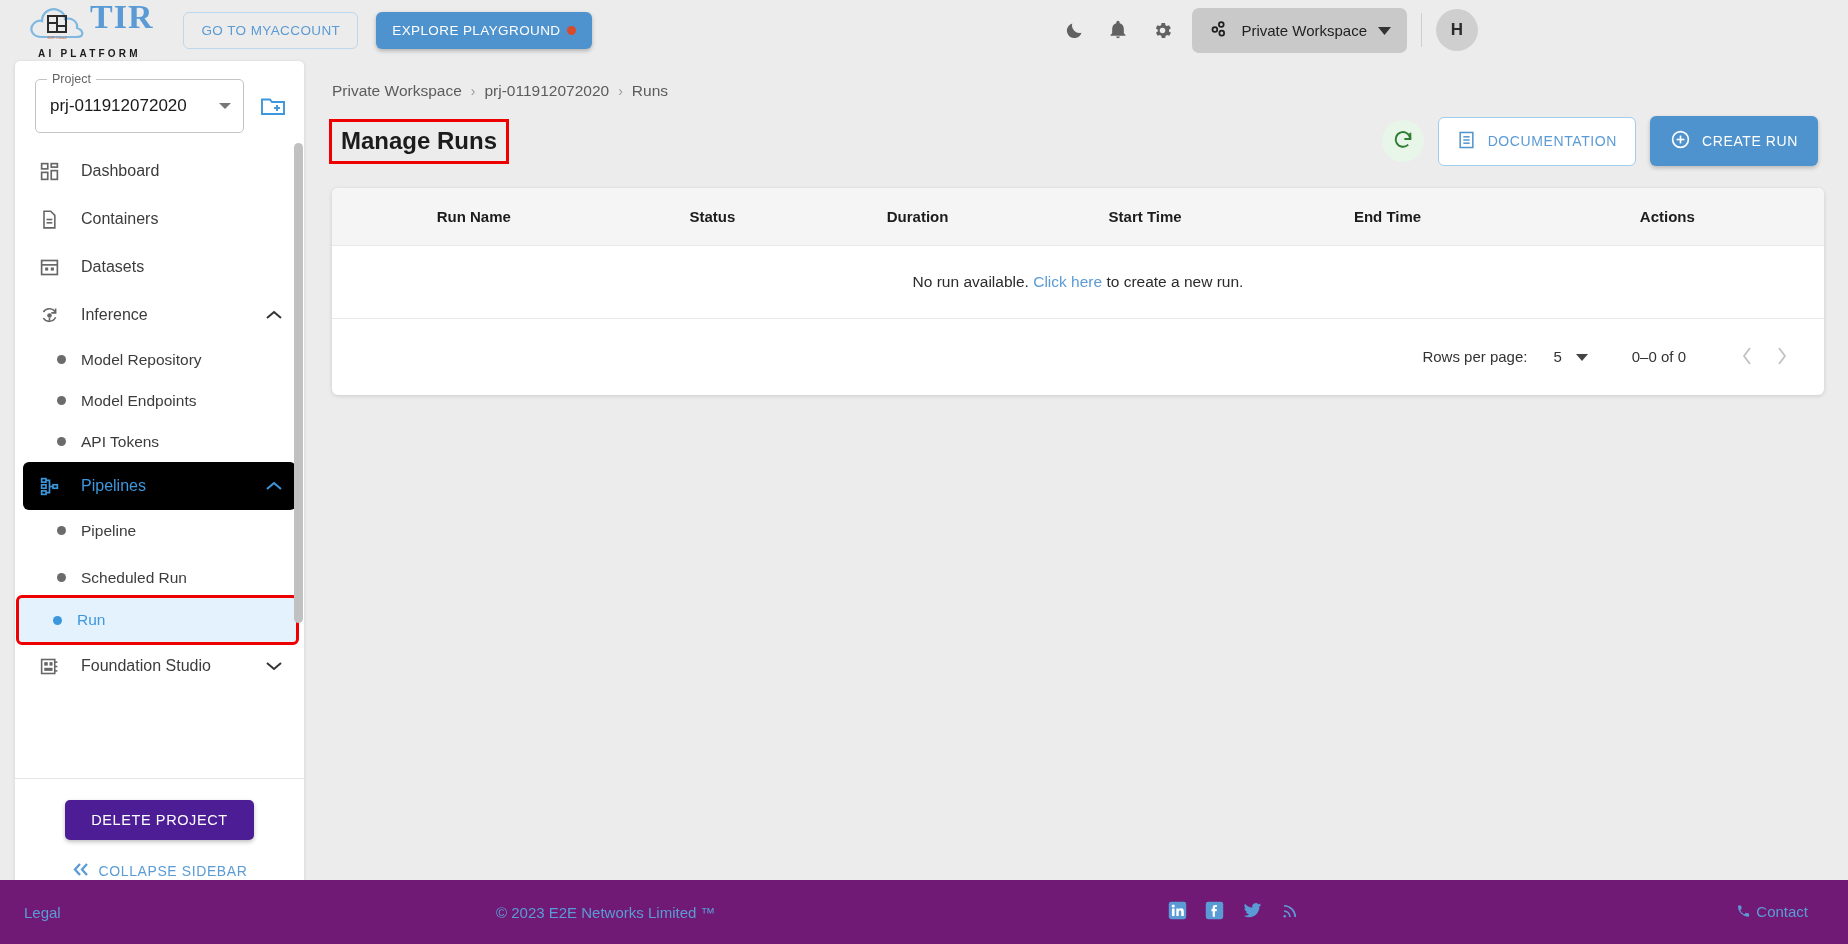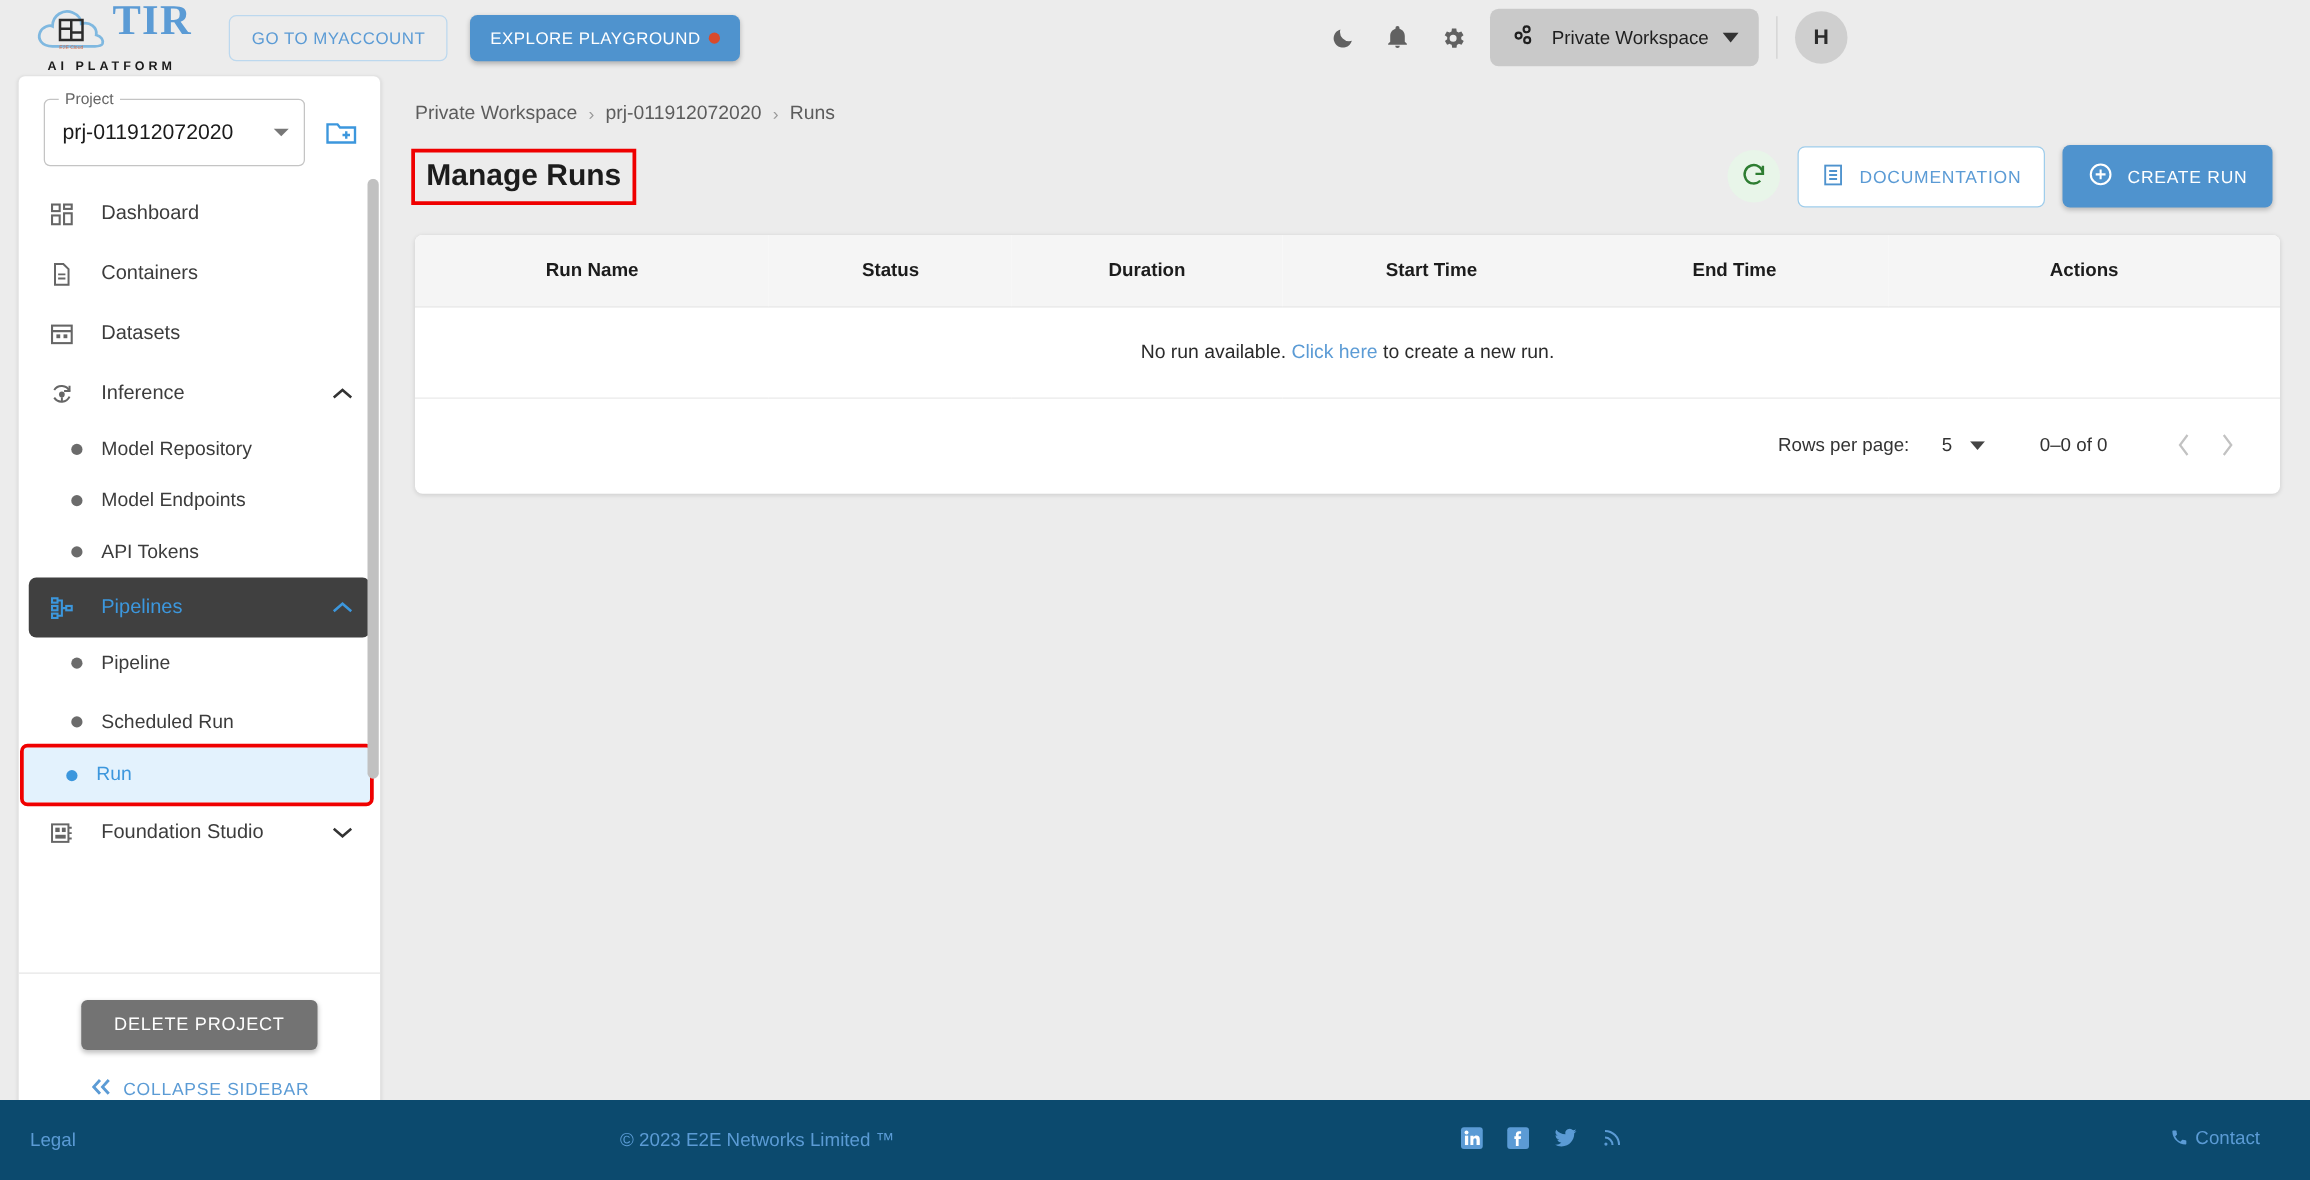--- a/index.html
+++ b/index.html
@@ -102,21 +102,21 @@
   .navlist { padding: 4px 0 0 0; }
   .nav-item {
     display: flex; align-items: center;
     height: 48px; margin: 0 8px; padding-left: 16px;
     border-radius: 6px; cursor: pointer;
     color: #3c3c3c; font-size: 16px;
   }
   .nav-item .ni-icon { width: 30px; display: flex; align-items: center; color: #666; }
   .nav-item .ni-label { margin-left: 12px; }
   .nav-item .ni-chev { margin-left: auto; margin-right: 14px; display: flex; color: #333; }
-  .nav-item.active { background: #404040; color: #3c97dd; }
+  .nav-item.active { background: #000000; color: #3c97dd; }
   .nav-item.active .ni-icon, .nav-item.active .ni-chev { color: #3c97dd; }
 
   .sub-item {
     display: flex; align-items: center;
     height: 41px; margin: 0 8px; padding-left: 34px;
     border-radius: 4px; cursor: pointer;
     color: #3c3c3c; font-size: 15.5px;
   }
   .bullet { width: 9px; height: 9px; border-radius: 50%; background: #6b6b6b; margin-right: 15px; }
   .sub-item.selected { background: #e3f2fd; color: #3c97dd; }
@@ -124,21 +124,21 @@
 
   .sb-thumb {
     position: absolute; right: 1px; top: 0;
     width: 9px; height: 480px;
     background: #c1c1c1; border-radius: 5px; cursor: pointer;
   }
 
   .sidebar-bottom { border-top: 1px solid #e6e6e6; padding: 16px 0 10px 0; }
   .btn-delete {
     display: block; margin: 5px auto 0 auto;
-    background: #737373; color: #fff; border: none; border-radius: 5px;
+    background: #4c1d95; color: #fff; border: none; border-radius: 5px;
     font-size: 14.5px; letter-spacing: .6px; padding: 12px 26px; cursor: pointer;
     box-shadow: 0 2px 4px rgba(0,0,0,.25);
     font-family: "Liberation Sans", sans-serif;
   }
   .collapse-row {
     display: flex; align-items: center; justify-content: center; gap: 9px;
     margin-top: 23px; color: #5b9bd5; font-size: 14px; letter-spacing: .6px; cursor: pointer;
   }
 
   
@@ -198,21 +198,21 @@
     gap: 0; padding: 20px 26px 22px 0; font-size: 15px; color: #333;
   }
   .pg-label { margin-right: 26px; }
   .pg-select { display: flex; align-items: center; gap: 14px; cursor: pointer; margin-right: 44px; }
   .pg-count { margin-right: 44px; }
   .pg-arrow { width: 34px; height: 34px; display: flex; align-items: center; justify-content: center; color: #c2c2c2; cursor: pointer; }
 
   
   .footer {
     position: absolute; bottom: 0; left: 0; width: 1848px; height: 64px;
-    background: #0c4a6e; display: flex; align-items: center;
+    background: #701a75; display: flex; align-items: center;
     color: #5b9bd5; font-size: 15px;
     font-family: "Liberation Sans Narrow", "Liberation Sans", sans-serif;
   }
   .f-legal { margin-left: 24px; cursor: pointer; }
   .f-copy { position: absolute; left: 496px; }
   .f-social { position: absolute; left: 1168px; display: flex; gap: 18px; align-items: center; }
   .f-contact { position: absolute; right: 40px; display: flex; align-items: flex-start; gap: 5px; cursor: pointer; }
 </style>
 </head>
 <body>

